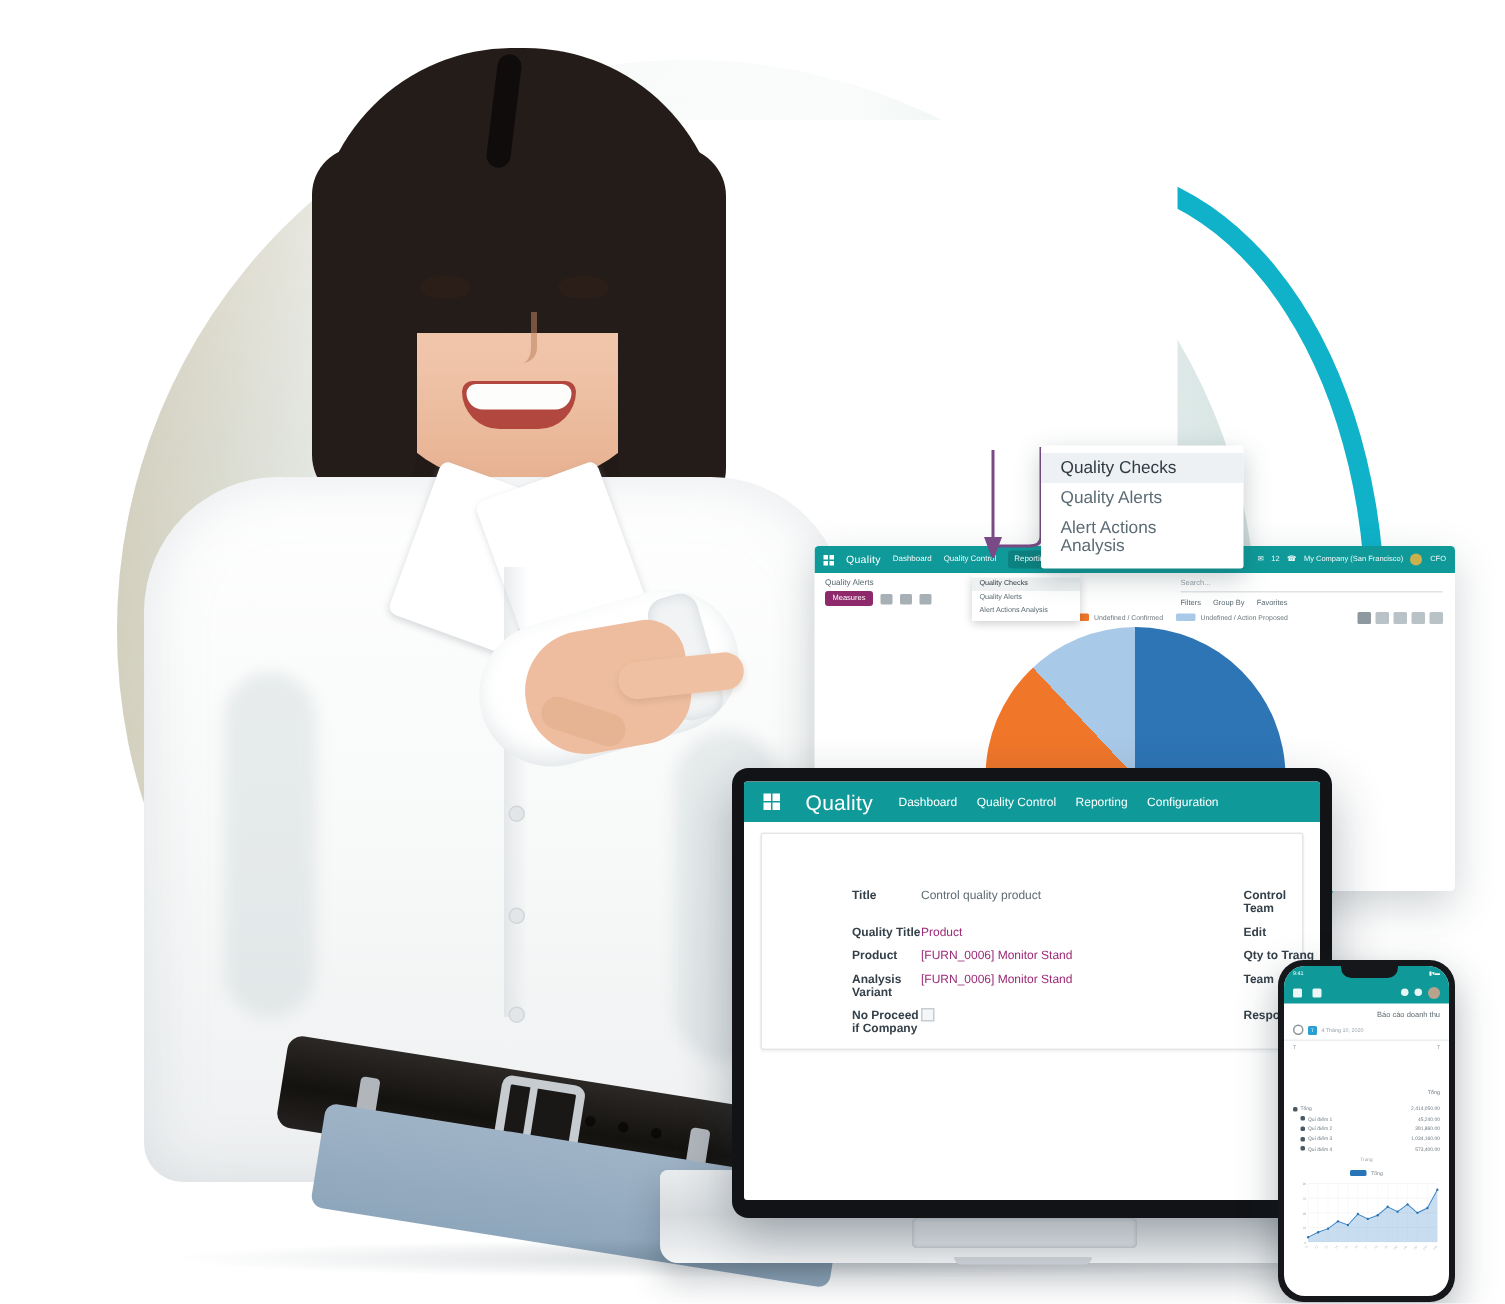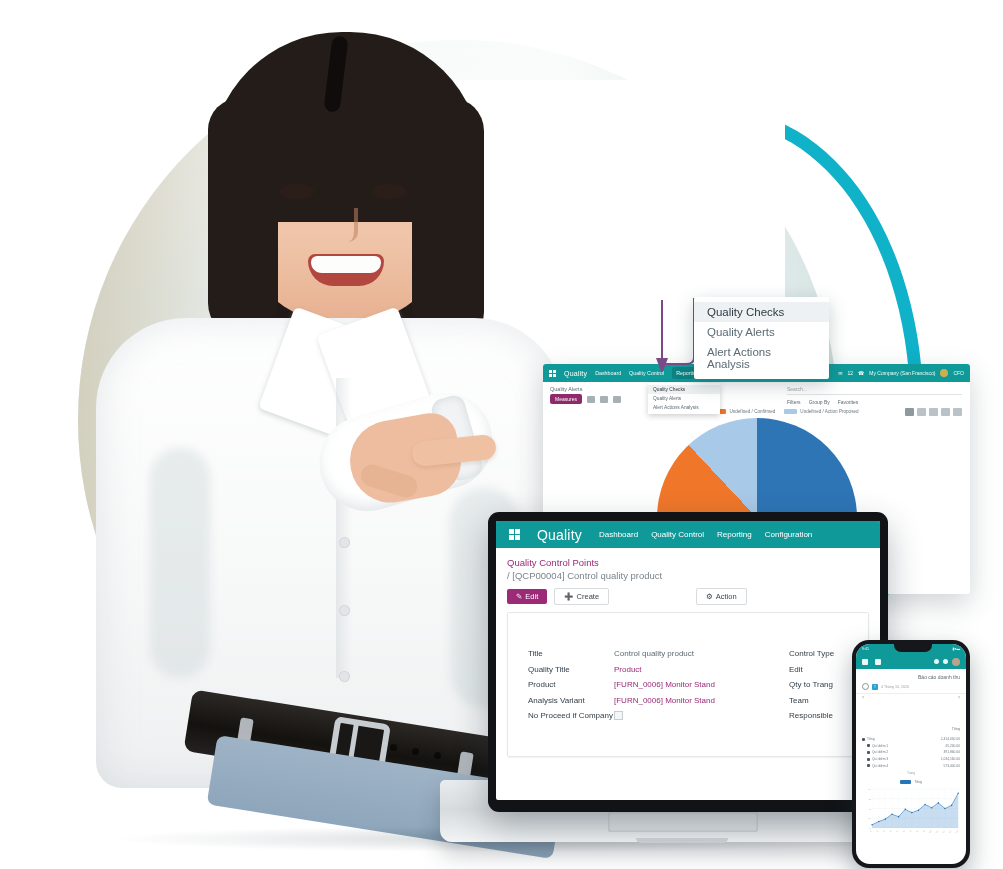--- a/index.html
+++ b/index.html
@@ -180,21 +180,21 @@
   .lap-btns{display:flex;align-items:center;gap:7px;margin-top:7px;}
   .bEdit{background:#9b2a77;color:#fff;font-size:7.5px;padding:3px 9px;border-radius:2px;display:flex;gap:3px;align-items:center;}
   .bCreate{background:#fff;color:#3b464d;font-size:7.5px;padding:3px 9px;border-radius:2px;
     border:1px solid #d8dcdf;display:flex;gap:3px;align-items:center;}
   .bAction{background:#fff;color:#3b464d;font-size:7.5px;padding:3px 9px;border-radius:2px;
     border:1px solid #d8dcdf;display:flex;gap:3px;align-items:center;margin-left:80px;}
   .sheet{margin:7px 11px 0;background:#fff;border:1px solid #e3e7e9;border-radius:2px;
     height:145px;padding:22px 20px 0;box-sizing:border-box;box-shadow:0 1px 2px rgba(0,0,0,.05);}
   .rec-title{font-size:16px;color:#2b353b;font-weight:bold;letter-spacing:.2px;}
   .fgrid{display:grid;grid-template-columns:86px 175px 1fr;margin-top:14px;row-gap:6.5px;}
-  .flab{font-size:8px;color:#34404a;font-weight:normal;}
+  .flab{font-size:8px;color:#34404a;font-weight:bold;margin-left:40px;}
   .fval{font-size:8px;color:#5d6a72;}
   .fval.link{color:#9b2a77;}
   .cbox{width:7px;height:7px;border:1px solid #c7cdd1;background:#f4f6f7;display:block;}
 
   
   .phone{position:absolute;left:852px;top:640px;width:118px;height:228px;z-index:14;}
   .ph-body{position:absolute;inset:0;background:#15171a;border-radius:17px;
     padding:4px;box-sizing:border-box;box-shadow:0 10px 26px rgba(30,45,55,.35);}
   .ph-scr{width:100%;height:100%;background:#fff;border-radius:14px;overflow:hidden;position:relative;}
   .ph-notch{position:absolute;left:38px;top:0;width:38px;height:8px;background:#15171a;
@@ -426,44 +426,26 @@
             </span>
           <span class="lap-brand">Quality</span>
           <span class="lap-nav">
             <span>Dashboard</span>
             <span>Quality Control</span>
             <span>Reporting</span>
             <span>Configuration</span>
           </span>
         </div>
 
-        <div class="lap-body">
-          <div class="bc1">Quality Control Points</div>
-          <div class="bc2">/ [QCP00004] Control quality product</div>
-          <div class="lap-btns">
-            <span class="bEdit">
-              <span>✎</span>
-              <span>Edit</span>
-            </span>
-            <span class="bCreate">
-              <span>➕</span>
-              <span>Create</span>
-            </span>
-            <span class="bAction">
-              <span>⚙</span>
-              <span>Action</span>
-            </span>
-          </div>
-        </div>
 
         <div class="sheet">
           <div class="fgrid">
             <div class="flab">Title</div>
             <div class="fval">Control quality product</div>
-            <div class="flab">Control Type</div>
+            <div class="flab">Control Team</div>
 
             <div class="flab">Quality Title</div>
             <div class="fval link">Product</div>
             <div class="flab">Edit</div>
 
             <div class="flab">Product</div>
             <div class="fval link">[FURN_0006] Monitor Stand</div>
             <div class="flab">Qty to Trang</div>
 
             <div class="flab">Analysis Variant</div>

